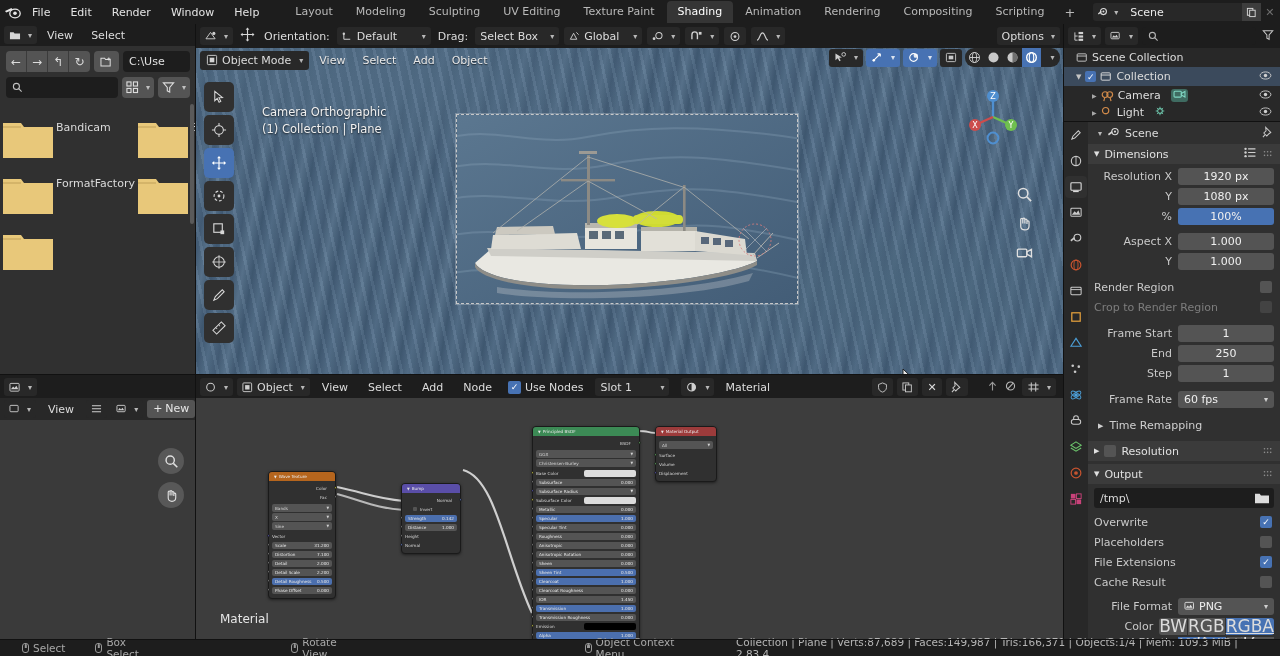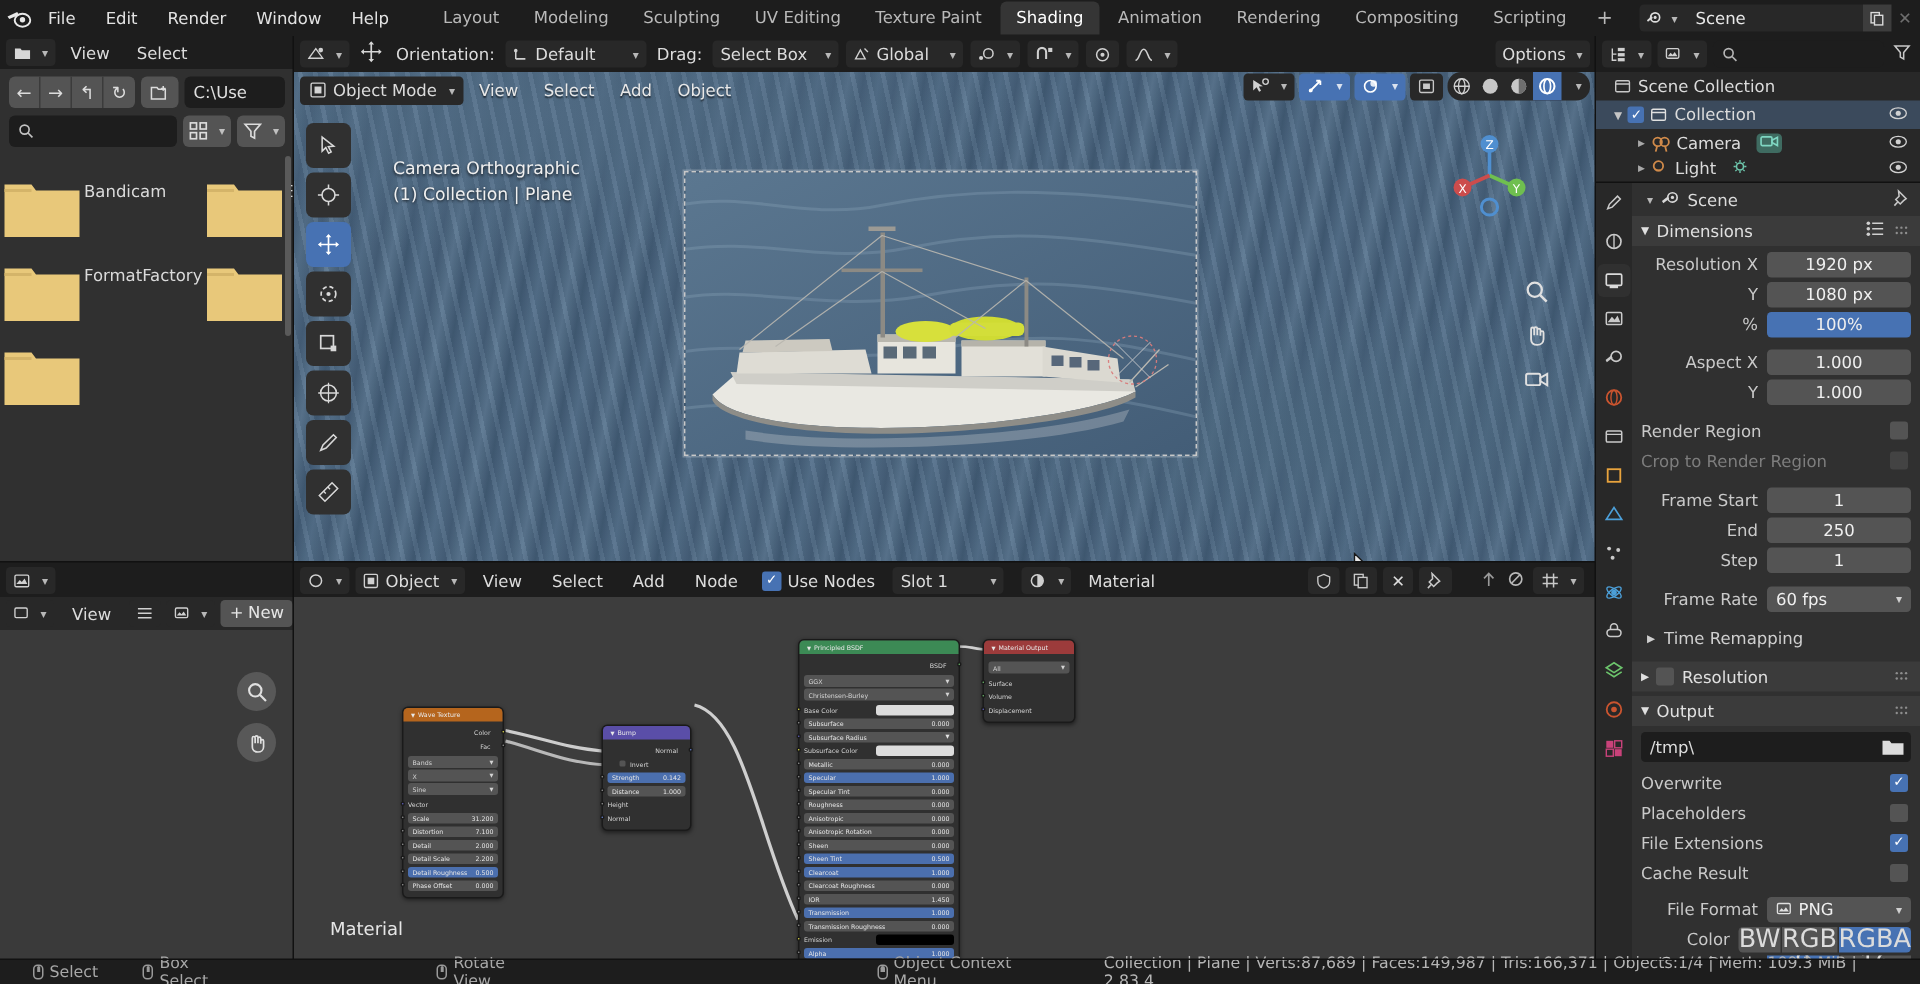--- a/index.html
+++ b/index.html
@@ -136,21 +136,21 @@
         align-items:center; justify-content:center; color:#fff; font-size:9px;}
   .cb.on { background:#4772b3; }
   .sub-hdr { display:flex; align-items:center; gap:6px; height:19px; margin:3px 6px 0 10px;
              color:#cfcfcf; font-size:11px;}
   .pathfield { margin:4px 6px 0 6px; height:20px; background:#1d1d1d; border-radius:3px;
                display:flex; align-items:center; padding:0 6px; position:relative;}
   .seg3 { display:flex; gap:1px; flex:1; }
   .seg3 > div { flex:1; height:17px; background:#545454; display:flex; align-items:center;
                 justify-content:center; font-size:17px;}
   .seg3 > div:first-child { border-radius:3px 0 0 3px;}
-  .seg3 > div:last-child { border-radius:0 3px 3px 0;}
+  .seg3 > div:last-child { border-radius:0 3px 3px 0;text-decoration:underline;}
   .seg3 > div.on { background:#4772b3; }
 
   
   #shader { position:absolute; left:196px; top:376px; width:868px; height:264px; background:#1d1d1d; }
   #sh-header { height:22px; background:#1d1d1d; display:flex; align-items:center; padding:0 4px; gap:4px;}
   #sh-canvas { position:absolute; left:0; top:22px; width:868px; height:242px; background:#3d3d3d; }
   #sh-label { position:absolute; left:24px; bottom:14px; font-size:12px; color:#e6e6e6;}
   .node { position:absolute; border-radius:4px; background:#303030;
           border:1px solid #1a1a1a; box-shadow:0 1px 3px rgba(0,0,0,.5); overflow:visible;}
   .node-hdr { height:9px; border-radius:3px 3px 0 0; display:flex; align-items:center;

